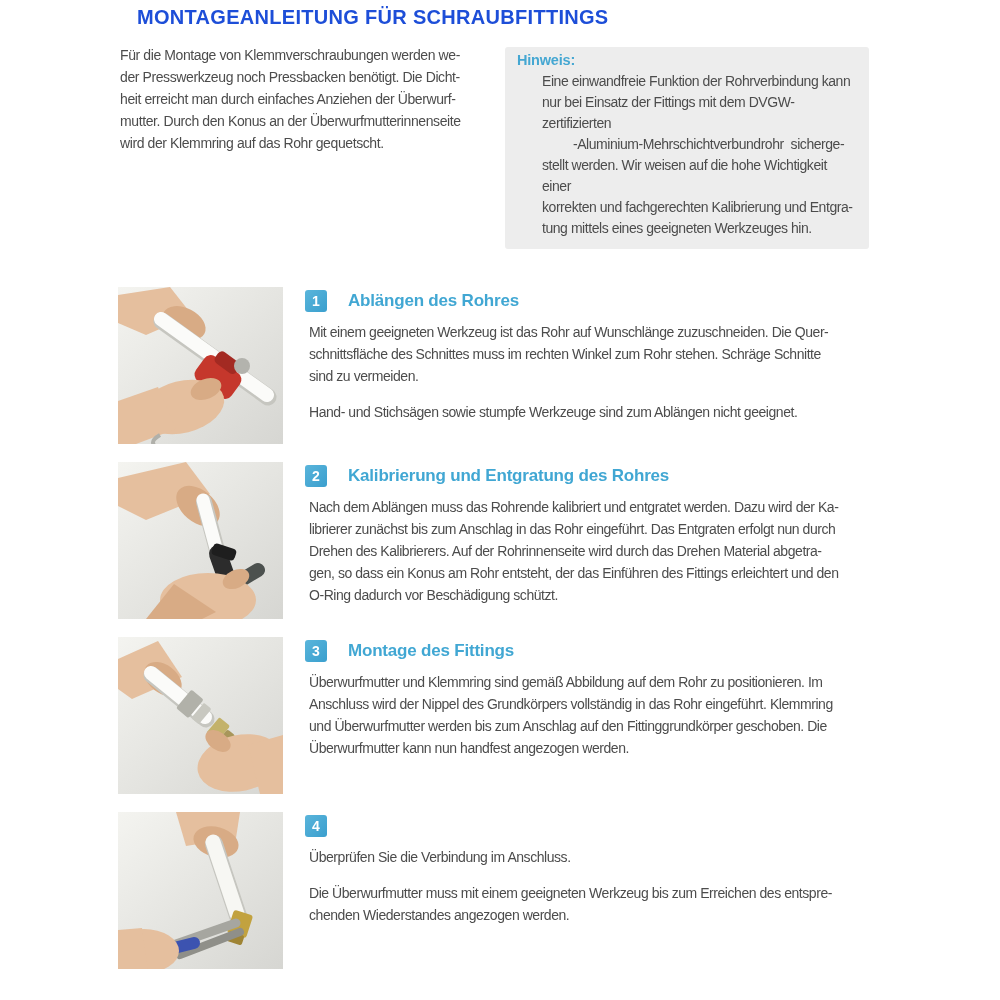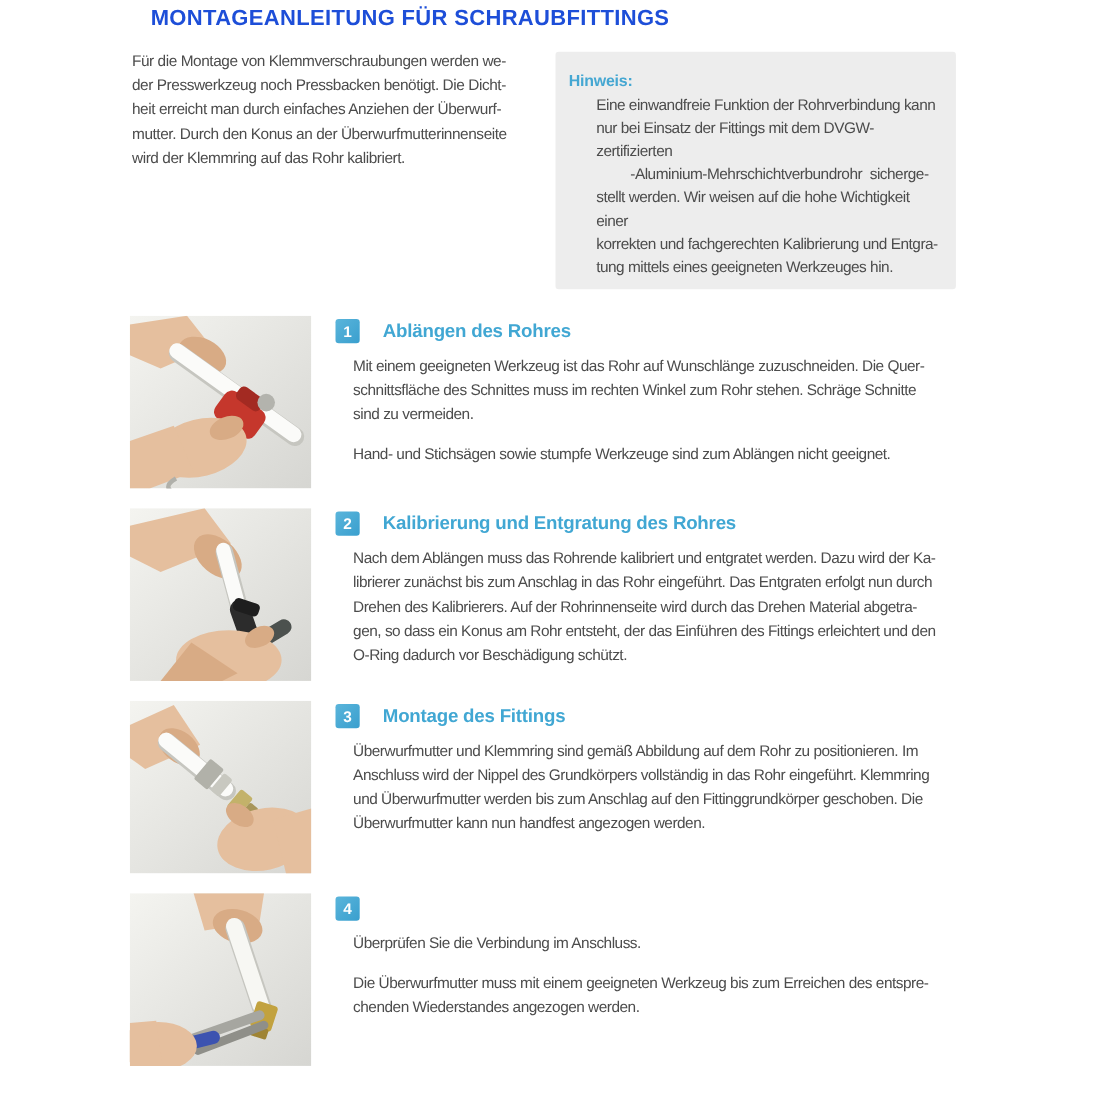--- a/index.html
+++ b/index.html
@@ -19,21 +19,21 @@
   }
 
   .intro {
     position: absolute; left: 120px; top: 44px; width: 385px; margin: 0;
     font-size: 14px; line-height: 22px; letter-spacing: -0.4px;
     white-space: pre-line;
   }
 
   .note {
     position: absolute; left: 505px; top: 47px; width: 364px; min-height: 152px;
-    background: #ededed; border-radius: 3px; padding: 17px 12px 10px;
+    background: #ededed; border-radius: 3px; padding: 3px 12px 10px;
   }
   .note-label {
     font-size: 14.5px; font-weight: 700; color: #45a7d2;
     line-height: 21px; letter-spacing: -0.2px;
   }
   .note-body {
     font-size: 14px; line-height: 21px; letter-spacing: -0.45px;
     white-space: pre-line;
     margin-left: 25px;
   }
@@ -47,36 +47,36 @@
     width: 22px; height: 22px; border-radius: 3px; flex: 0 0 22px;
     background: linear-gradient(135deg, #5ab5db, #3a9fce);
     color: #ffffff; font-weight: 700; font-size: 14px;
     display: flex; align-items: center; justify-content: center;
   }
   .step-title {
     margin: 12px; font-size: 17px; font-weight: 700; color: #41a7d3; letter-spacing: -0.2px;
     white-space: nowrap;
   }
   .step-par {
-    margin: 0 16px 14px; font-size: 14px; line-height: 22px; letter-spacing: -0.45px;
+    margin: 0 4px 14px; font-size: 14px; line-height: 22px; letter-spacing: -0.45px;
     white-space: pre-line;
   }
 </style>
 </head>
 <body>
 
 <div class="sheet">
 
   <h1 class="title">MONTAGEANLEITUNG FÜR SCHRAUBFITTINGS</h1>
 
   <p class="intro">Für die Montage von Klemmverschraubungen werden we-
 der Presswerkzeug noch Pressbacken benötigt. Die Dicht-
 heit erreicht man durch einfaches Anziehen der Überwurf-
 mutter. Durch den Konus an der Überwurfmutterinnenseite
-wird der Klemmring auf das Rohr kalibriert.</p>
+wird der Klemmring auf das Rohr gequetscht.</p>
 
   <aside class="note">
     <div class="note-label">Hinweis:</div>
     <div class="note-body">Eine einwandfreie Funktion der Rohrverbindung kann
 nur bei Einsatz der Fittings mit dem DVGW-zertifizierten
 &nbsp;&nbsp;&nbsp;&nbsp;&nbsp;&nbsp;&nbsp;&nbsp;&nbsp;-Aluminium-Mehrschichtverbundrohr&nbsp;&nbsp;sicherge-
 stellt werden. Wir weisen auf die hohe Wichtigkeit einer
 korrekten und fachgerechten Kalibrierung und Entgra-
 tung mittels eines geeigneten Werkzeuges hin.</div>
   </aside>

